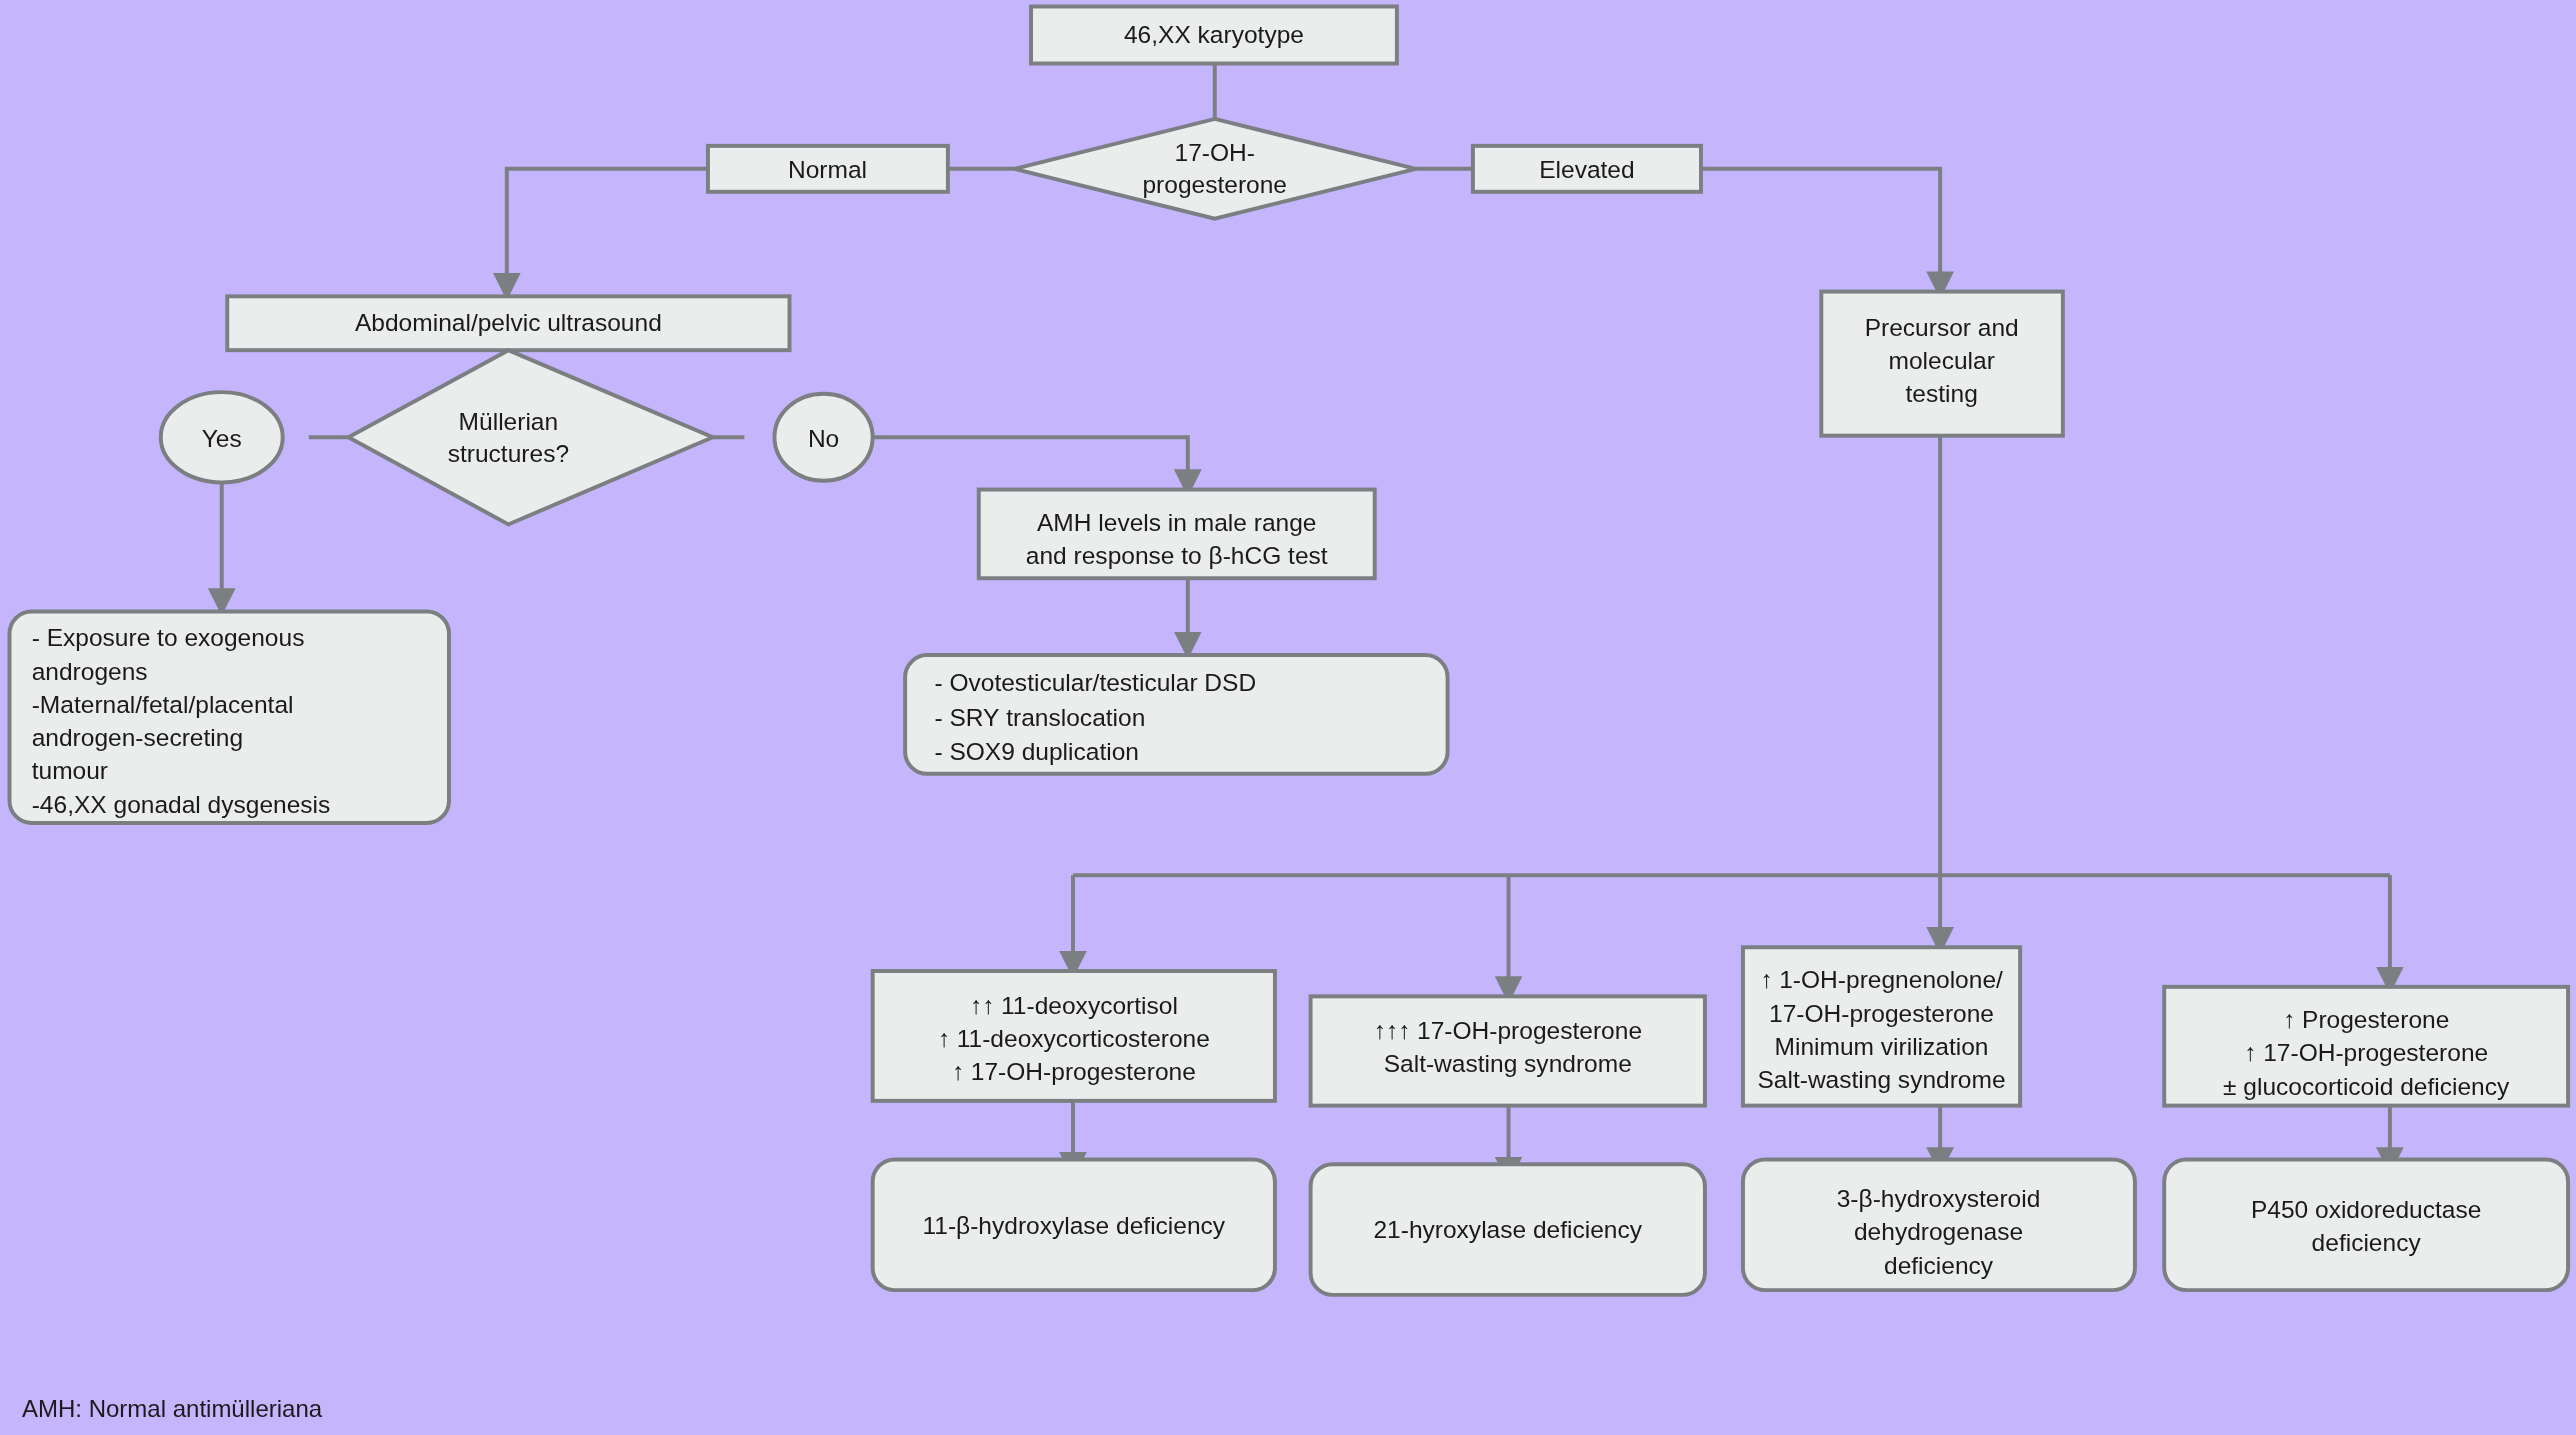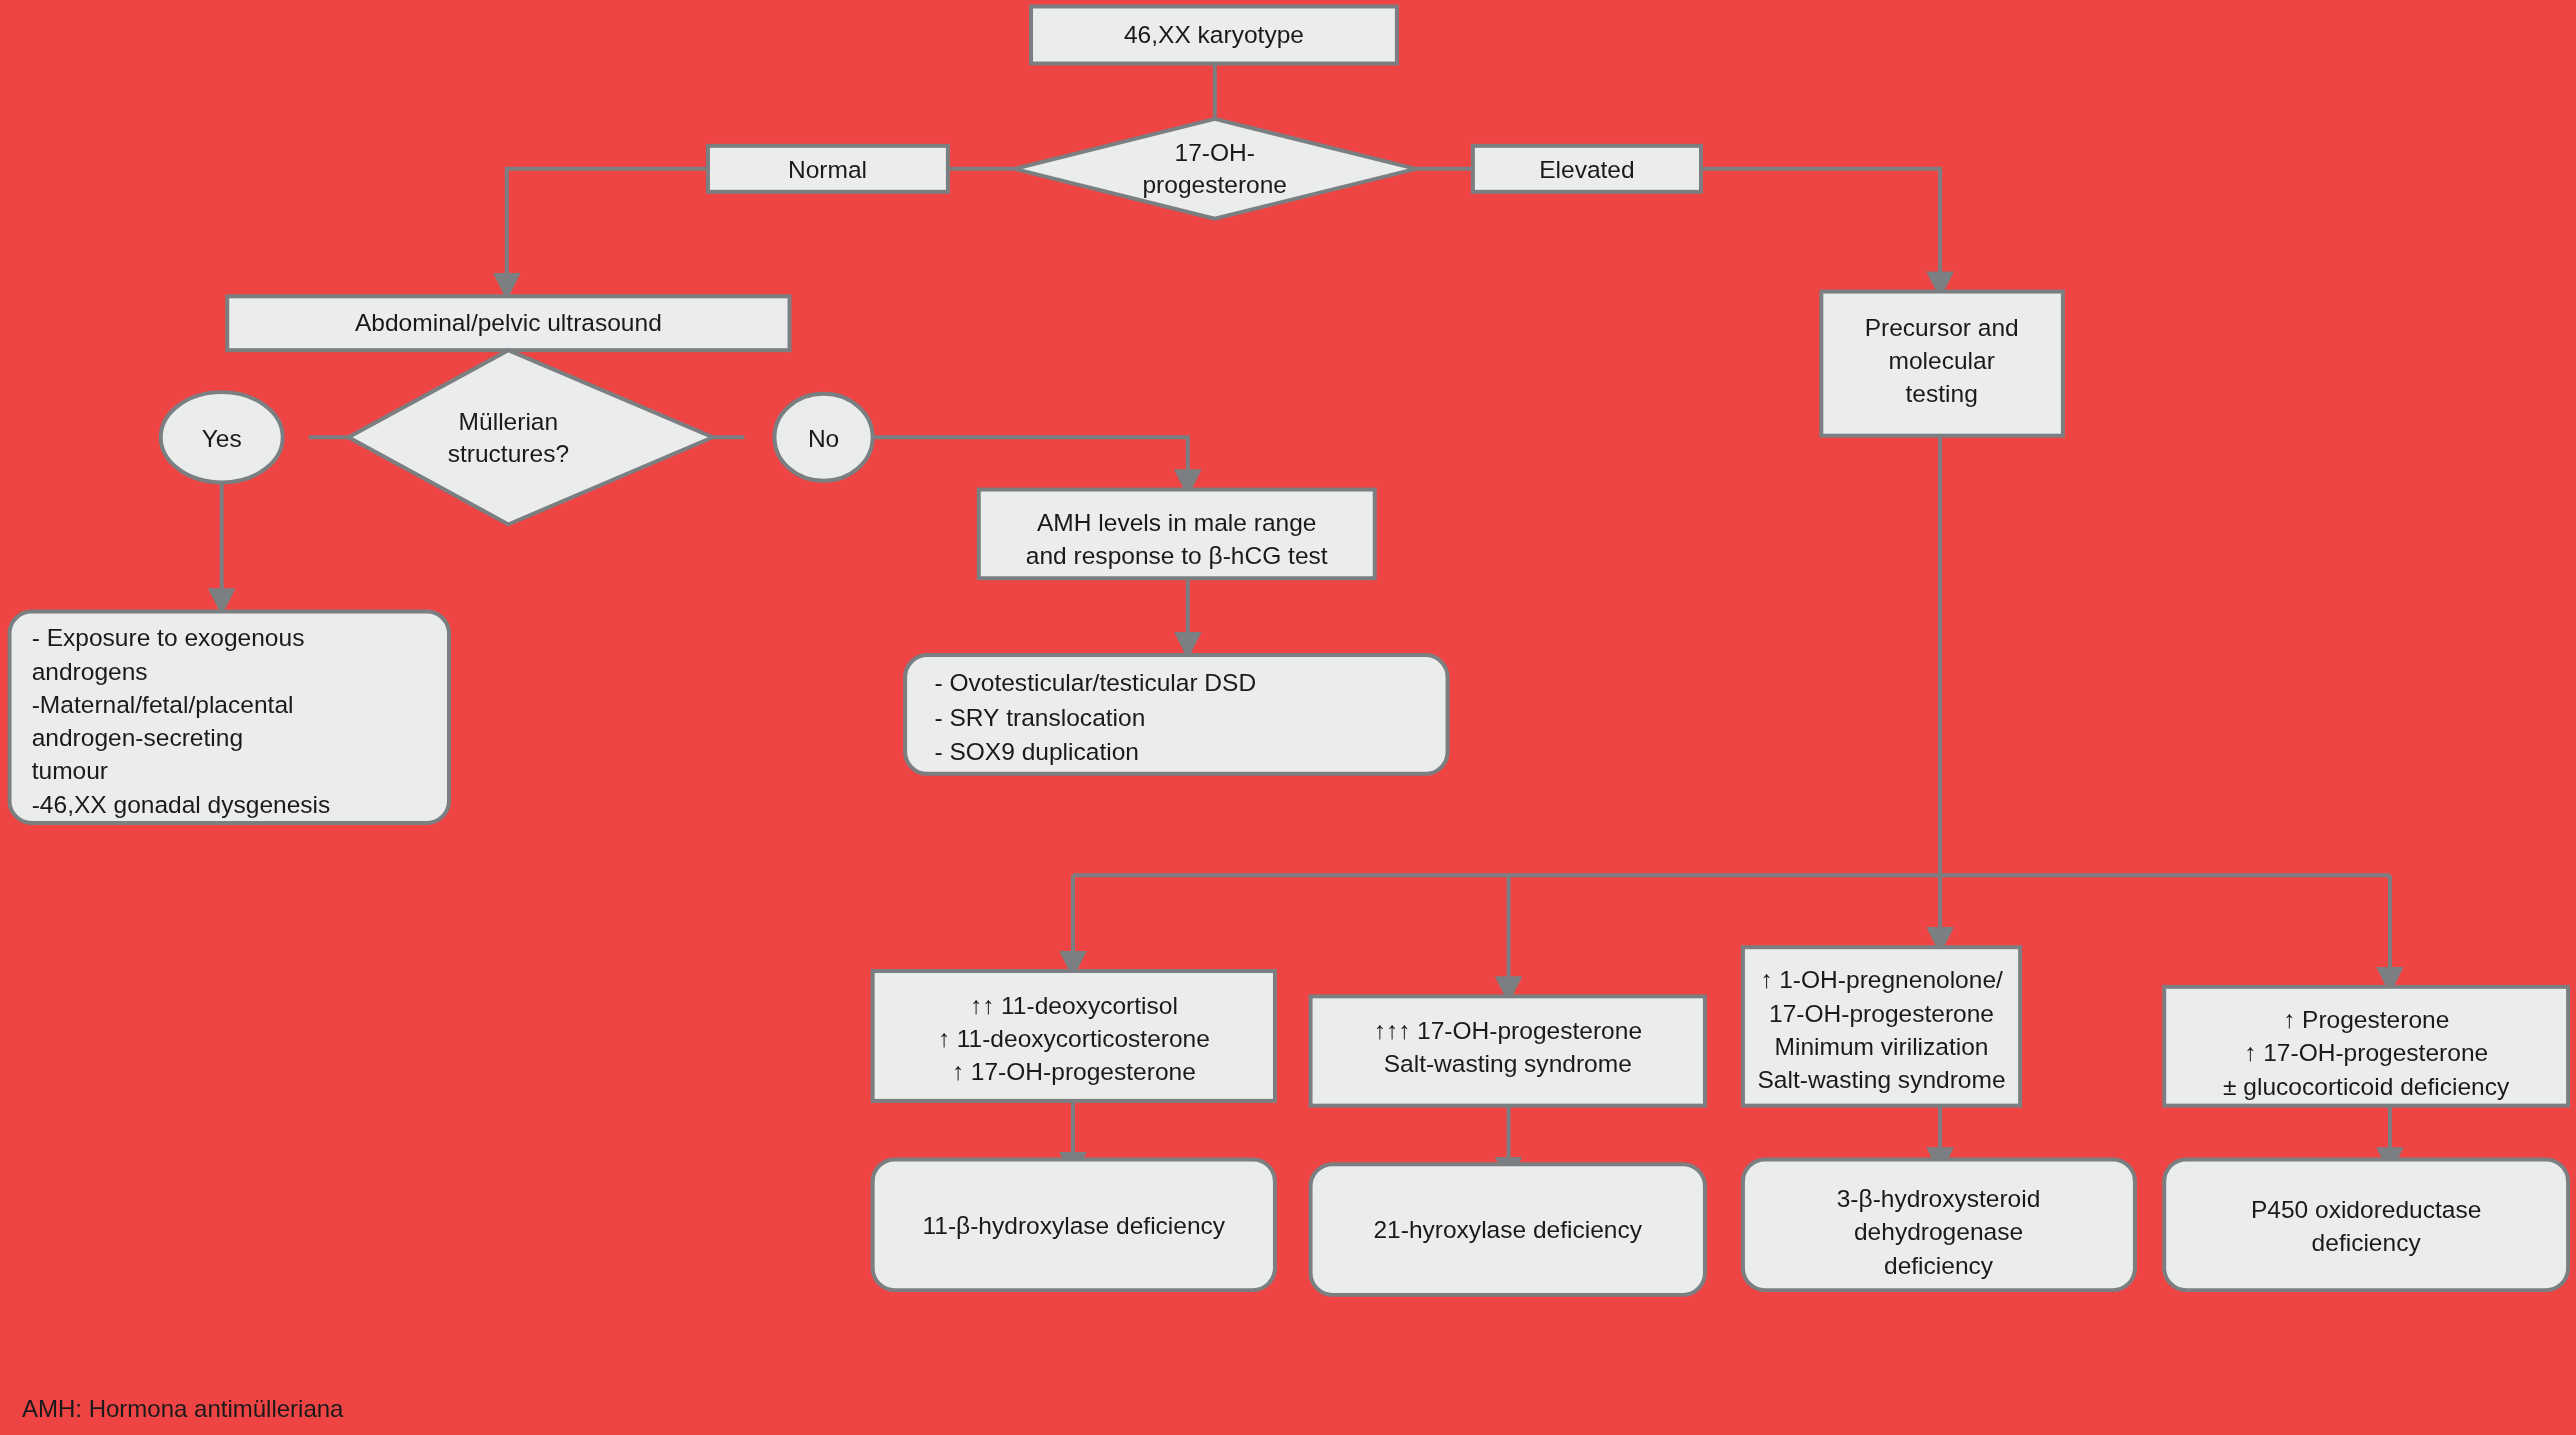--- a/index.html
+++ b/index.html
@@ -4,21 +4,21 @@
 <style>
   html, body {
     margin: 0;
     padding: 0;
     background: #ffffff;
   }
   #page {
     position: relative;
     width: 2576px;
     height: 1436px;
-    background: #ef4444;
+    background: #c4b5fd;
     font-family: "Liberation Sans", sans-serif;
     overflow: hidden;
   }
   svg.flow {
     position: absolute;
     top: 0;
     left: 0;
     width: 2576px;
     height: 1436px;
   }
@@ -226,16 +226,16 @@
       <text class="lbl" x="2988" y="1382" text-anchor="middle">± glucocorticoid deficiency</text>
     </g>
     <g>
       <rect class="node-shape round" x="2733" y="1464" width="510" height="165"></rect>
       <text class="lbl" x="2988" y="1538" text-anchor="middle">P450 oxidoreductase</text>
       <text class="lbl" x="2988" y="1580" text-anchor="middle">deficiency</text>
     </g>
 
   </svg>
 
-  <div class="footnote">AMH: Hormona antimülleriana</div>
+  <div class="footnote">AMH: Normal antimülleriana</div>
 
 </div>
 
 
 </body></html>

